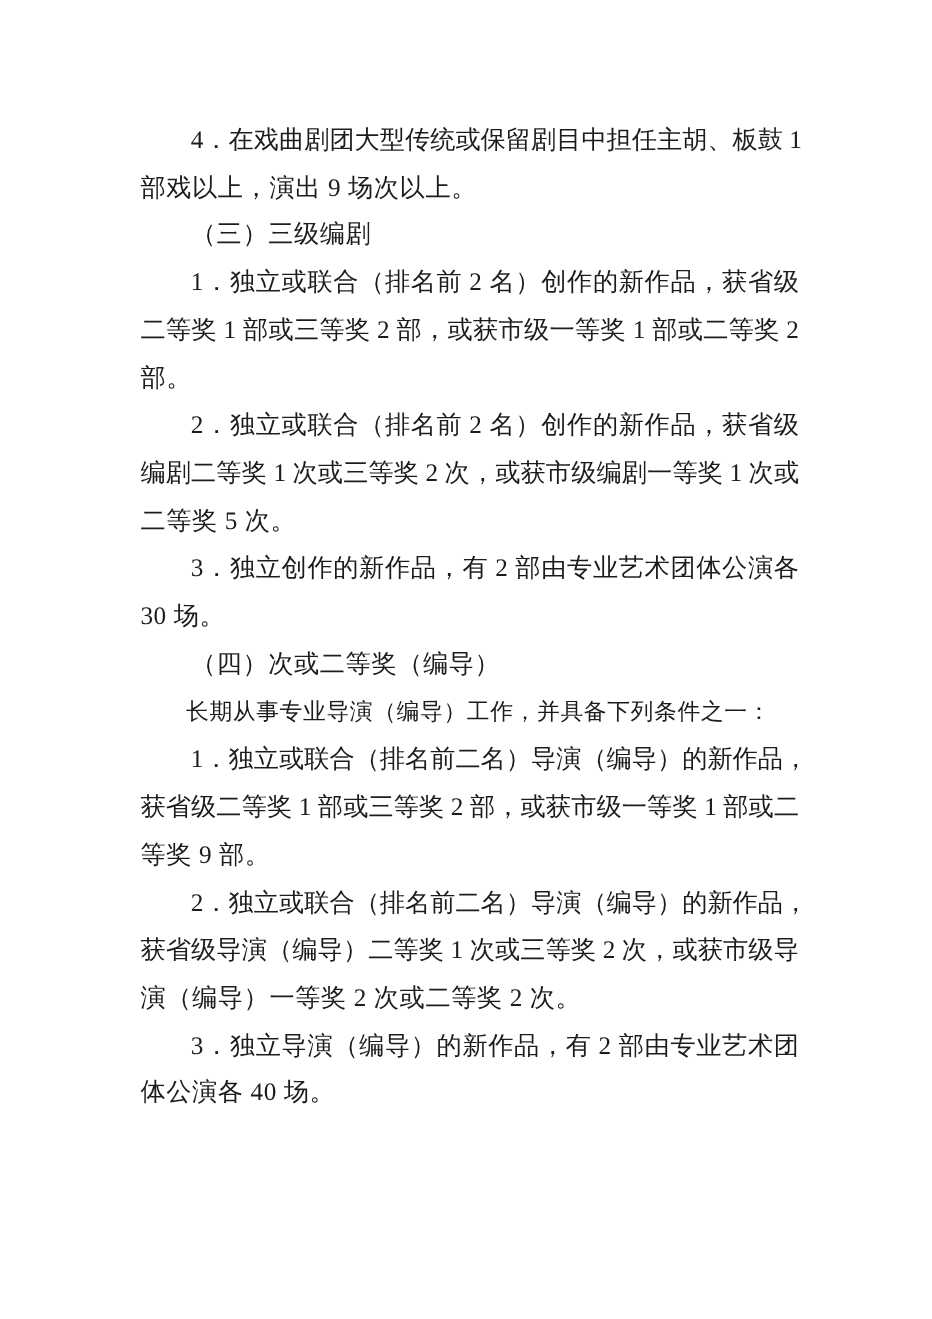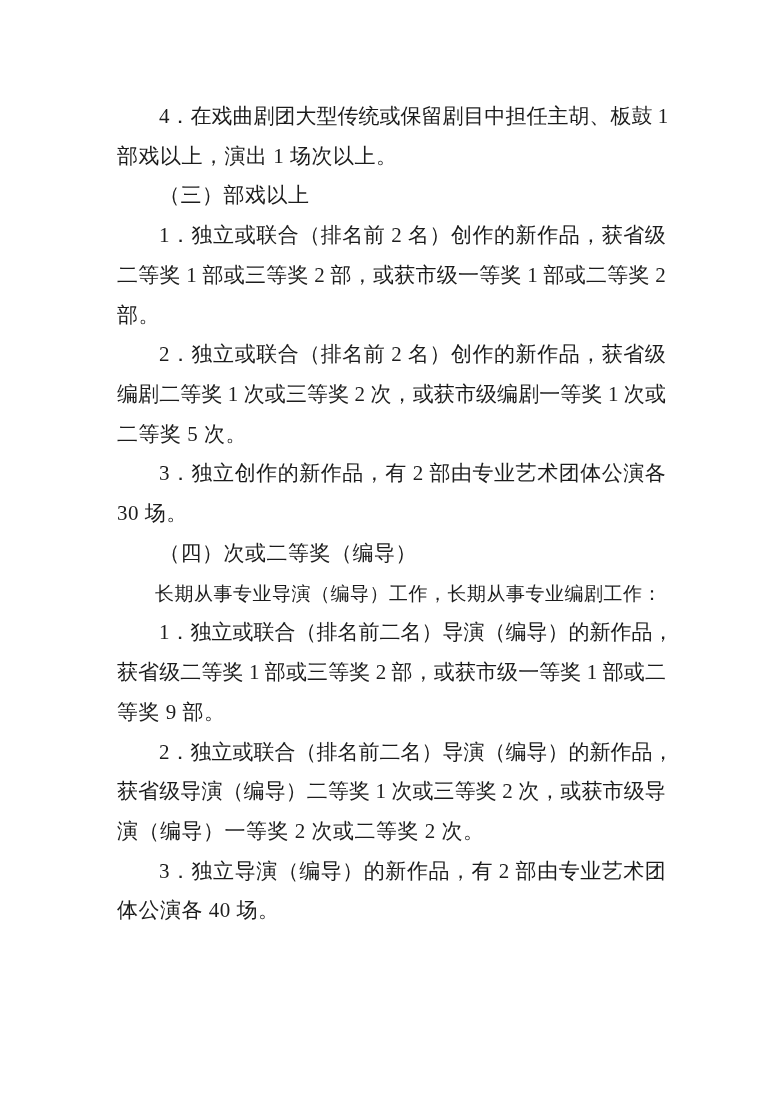--- a/index.html
+++ b/index.html
@@ -73,22 +73,22 @@
         <span>担</span>
         <span>任</span>
         <span>主</span>
         <span>胡</span>
         <span>、</span>
         <span>板</span>
         <span>鼓</span>
         <span> </span>
         <span>1</span>
       </div>
-    <div class="line">部戏以上，演出 1 场次以上。</div>
-    <div class="line indent">（三）部戏以上</div>
+    <div class="line">部戏以上，演出 9 场次以上。</div>
+    <div class="line indent">（三）三级编剧</div>
     <div class="line indent full">
         <span>1</span>
         <span>．</span>
         <span>独</span>
         <span>立</span>
         <span>或</span>
         <span>联</span>
         <span>合</span>
         <span>（</span>
         <span>排</span>
@@ -232,21 +232,21 @@
         <span>艺</span>
         <span>术</span>
         <span>团</span>
         <span>体</span>
         <span>公</span>
         <span>演</span>
         <span>各</span>
       </div>
     <div class="line">30 场。</div>
     <div class="line indent">（四）次或二等奖（编导）</div>
-    <div class="line indent squeeze">长期从事专业导演（编导）工作，长期从事专业编剧工作：</div>
+    <div class="line indent squeeze">长期从事专业导演（编导）工作，并具备下列条件之一：</div>
     <div class="line indent full">
         <span>1</span>
         <span>．</span>
         <span>独</span>
         <span>立</span>
         <span>或</span>
         <span>联</span>
         <span>合</span>
         <span>（</span>
         <span>排</span>

